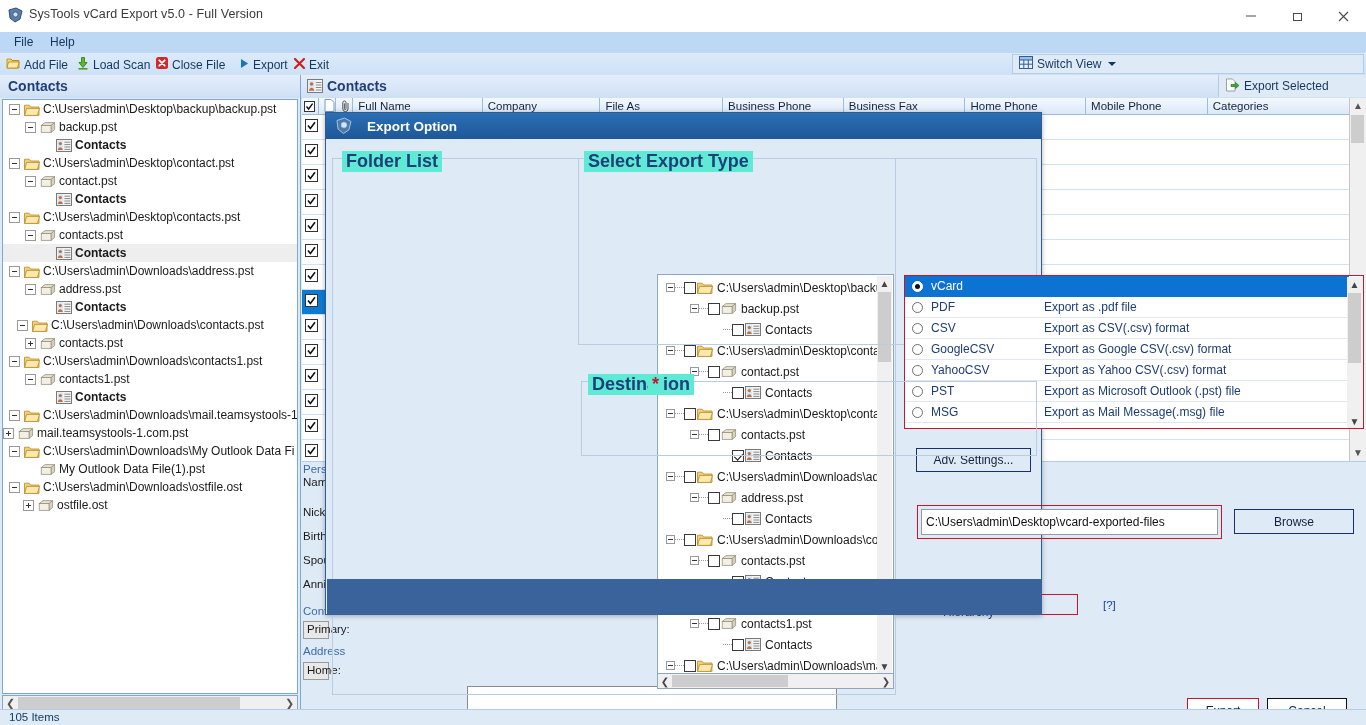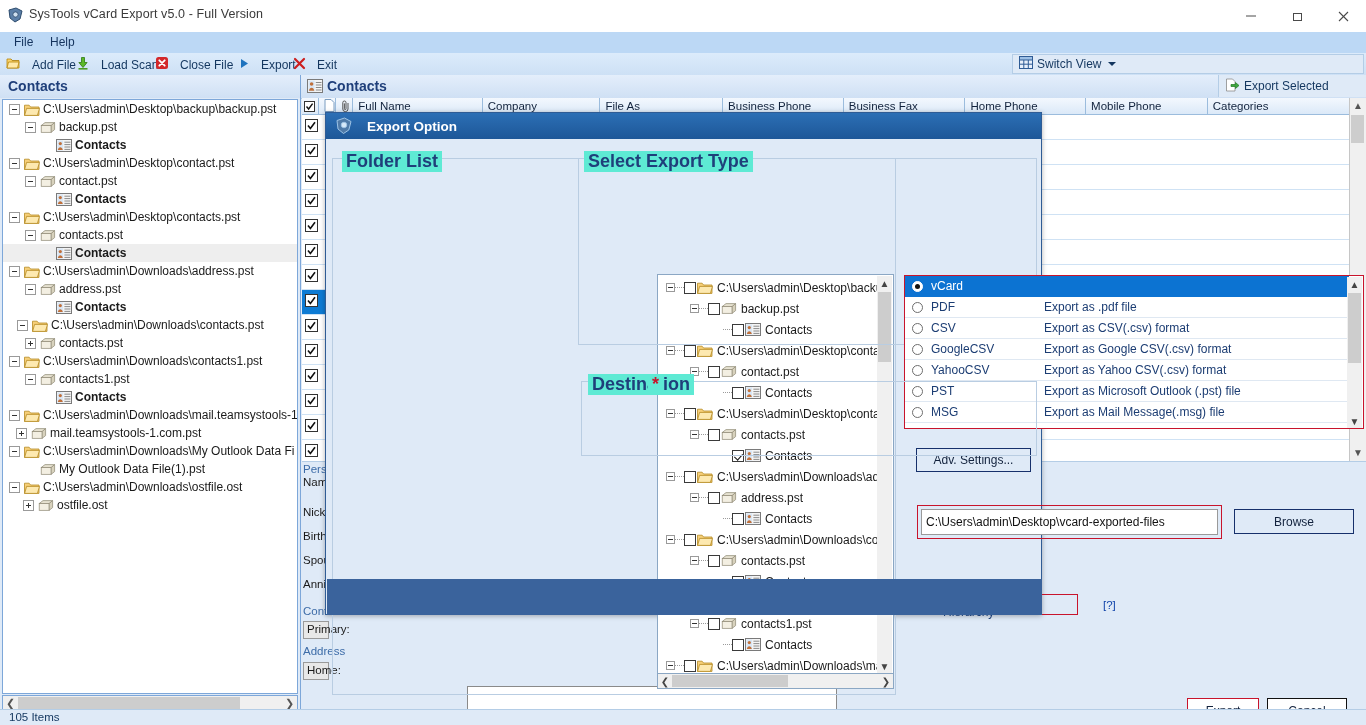--- a/index.html
+++ b/index.html
@@ -24,21 +24,21 @@
   .wbtn svg{display:block;}
 
   
   .menubar{position:absolute;left:0;top:32px;width:1366px;height:21px;background:#bcd8f5;
            border-bottom:1px solid #9cc2e8;}
   .menubar .mi{position:absolute;top:3px;font-size:12px;color:#14335d;}
 
   
   .toolbar{position:absolute;left:0;top:53px;width:1366px;height:22px;
            background:linear-gradient(#dcebfb,#cde0f5);border-bottom:1px solid #9cc2e8;}
-  .tb-item{position:absolute;top:3px;height:17px;display:flex;align-items:center;gap:11px;
+  .tb-item{position:absolute;top:3px;height:17px;display:flex;align-items:center;gap:3px;
            color:#13365f;font-size:12px;white-space:nowrap;}
   .tb-item .lbl{line-height:14px;}
   .switchview{position:absolute;right:2px;top:1px;height:20px;width:352px;
               background:#dfeaf7;border:1px solid #b4cde6;display:flex;align-items:center;
               padding-left:6px;gap:4px;box-sizing:border-box;}
   .switchview .lbl{color:#13365f;font-size:12px;}
   .caret{width:0;height:0;border-left:4px solid transparent;border-right:4px solid transparent;
          border-top:4px solid #13365f;margin-left:3px;}
 
   
@@ -502,21 +502,21 @@
         <div class="tnode" style="padding-left: 6px;">
           <span class="exp"></span>
           <span style="display:flex">
             <svg width="16" height="13" viewBox="0 0 16 13">
               <path d="M.5 2.2h4.6L6.6 4H15v8.4H.5z" fill="#f7cf78" stroke="#b58a23" stroke-width=".8"></path>
               <path d="M2.6 5.4h12.9L13.4 12.4H.6z" fill="#fde9b0" stroke="#b58a23" stroke-width=".8"></path>
             </svg>
           </span>
           <span class="lbl">C:\Users\admin\Downloads\mail.teamsystools-1</span>
         </div>
-        <div class="tnode" style=" margin-left: 13px;">
+        <div class="tnode" style="">
           <span class="exp plus"></span>
           <span style="display:flex">
             <svg width="16" height="13" viewBox="0 0 16 13">
               <path d="M1.2 4.5 L5 1.6 H14.6 L11.2 4.5Z" fill="#e6e1d0" stroke="#8d8772" stroke-width=".7"></path>
               <rect x="1.2" y="4.5" width="10" height="6.8" fill="#f3efe2" stroke="#8d8772" stroke-width=".7"></rect>
               <path d="M11.2 4.5 L14.6 1.6 V8.6 L11.2 11.3Z" fill="#d8d2bd" stroke="#8d8772" stroke-width=".7"></path>
             </svg>
           </span>
           <span class="lbl">mail.teamsystools-1.com.pst</span>
         </div>

